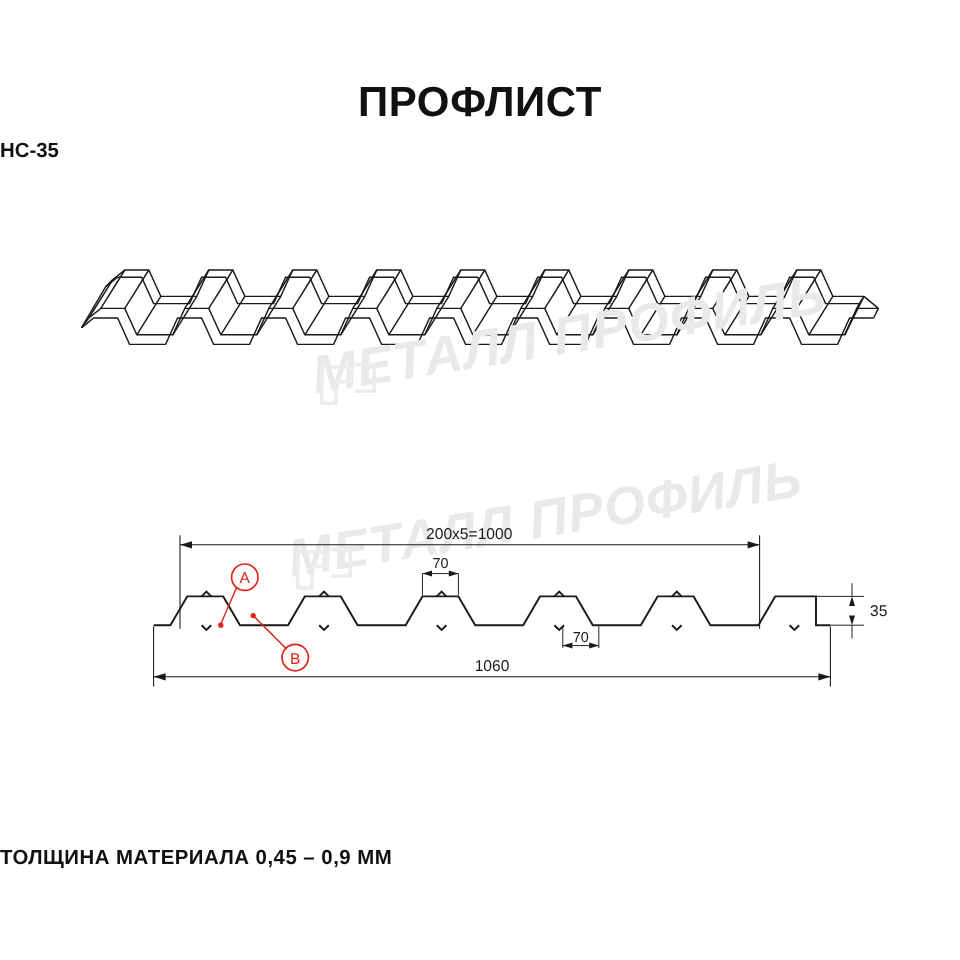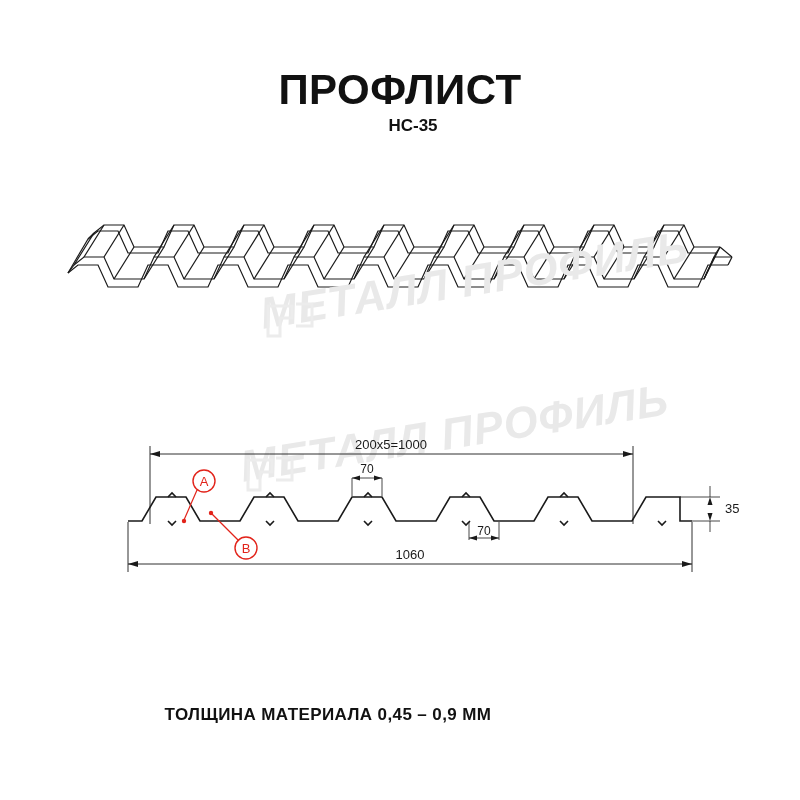--- a/index.html
+++ b/index.html
@@ -19,42 +19,40 @@
     position: relative;
     width: 800px;
     height: 800px;
   }
   .title {
     position: absolute;
     top: 66px;
     left: 0;
     width: 800px;
     text-align: center;
-    font-size: 42px;
+    font-size: 35px;
     font-weight: bold;
     letter-spacing: 0.5px;
     color: #111111;
   }
   .subtitle {
     position: absolute;
     top: 116px;
     left: 0;
     width: 738px;
-    text-align: center;
+    text-align: left;
     font-size: 17px;
     font-weight: bold;
     color: #111111;
-    padding-left: 44px;
   }
   .footer-note {
     position: absolute;
     top: 705px;
     left: 0;
     width: 656px;
-    text-align: center;
     font-size: 17px;
     font-weight: bold;
     letter-spacing: 0.4px;
     color: #111111;
   }
   .iso-wrap {
     position: absolute;
     top: 195px;
     left: 60px;
     width: 690px;

